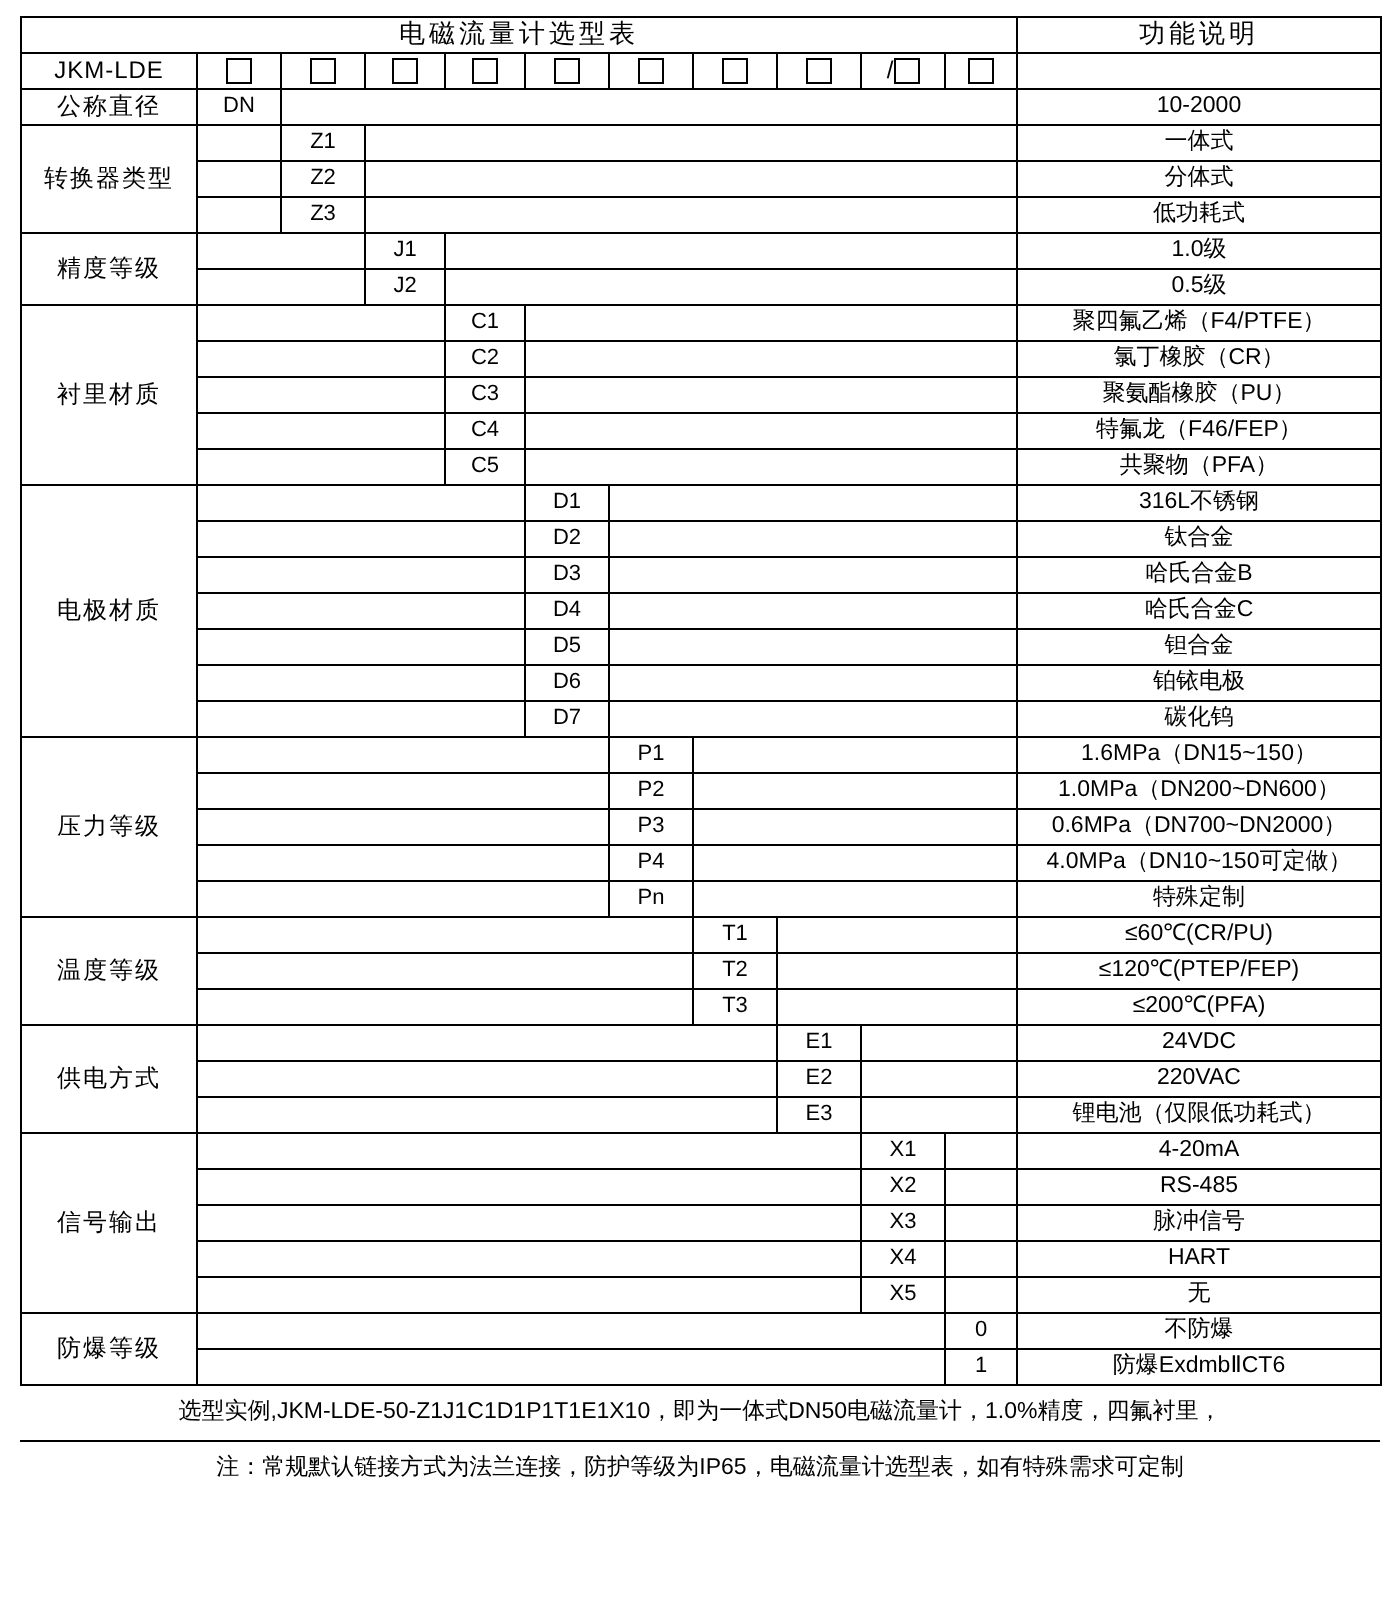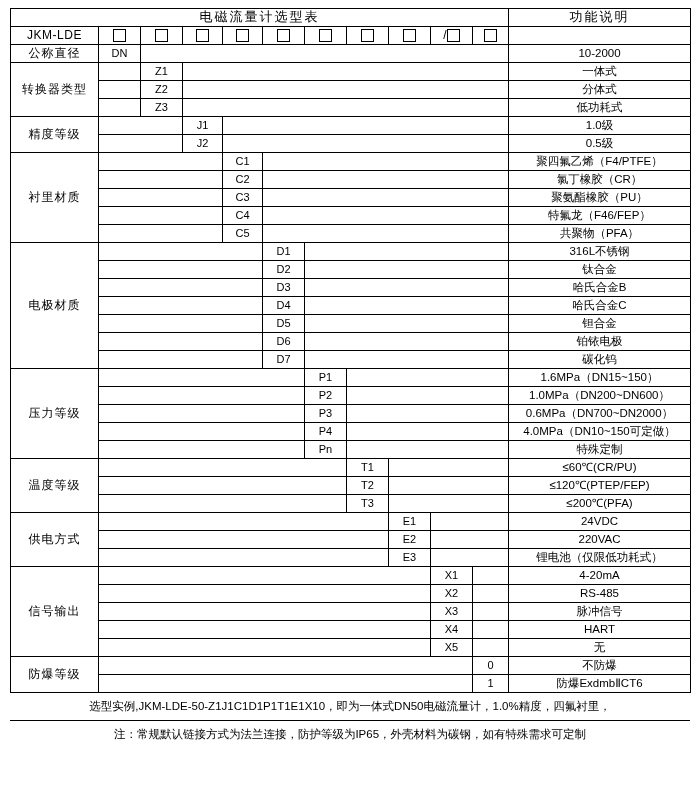--- a/index.html
+++ b/index.html
@@ -356,16 +356,16 @@
         <td class="desc">防爆ExdmbⅡCT6</td>
       </tr>
     </tbody>
   </table>
 
   <div class="notes">
     <div class="line">选型实例,JKM-LDE-50-Z1J1C1D1P1T1E1X10，即为一体式DN50电磁流量计，1.0%精度，四氟衬里，</div>
   </div>
   <hr class="hr-note">
   <div class="notes">
-    <div class="line">注：常规默认链接方式为法兰连接，防护等级为IP65，外壳材料为碳钢，如有特殊需求可定制</div>
+    <div class="line">注：常规默认链接方式为法兰连接，防护等级为IP65，电磁流量计选型表，如有特殊需求可定制</div>
   </div>
 
 </div>
 
 </body></html>

